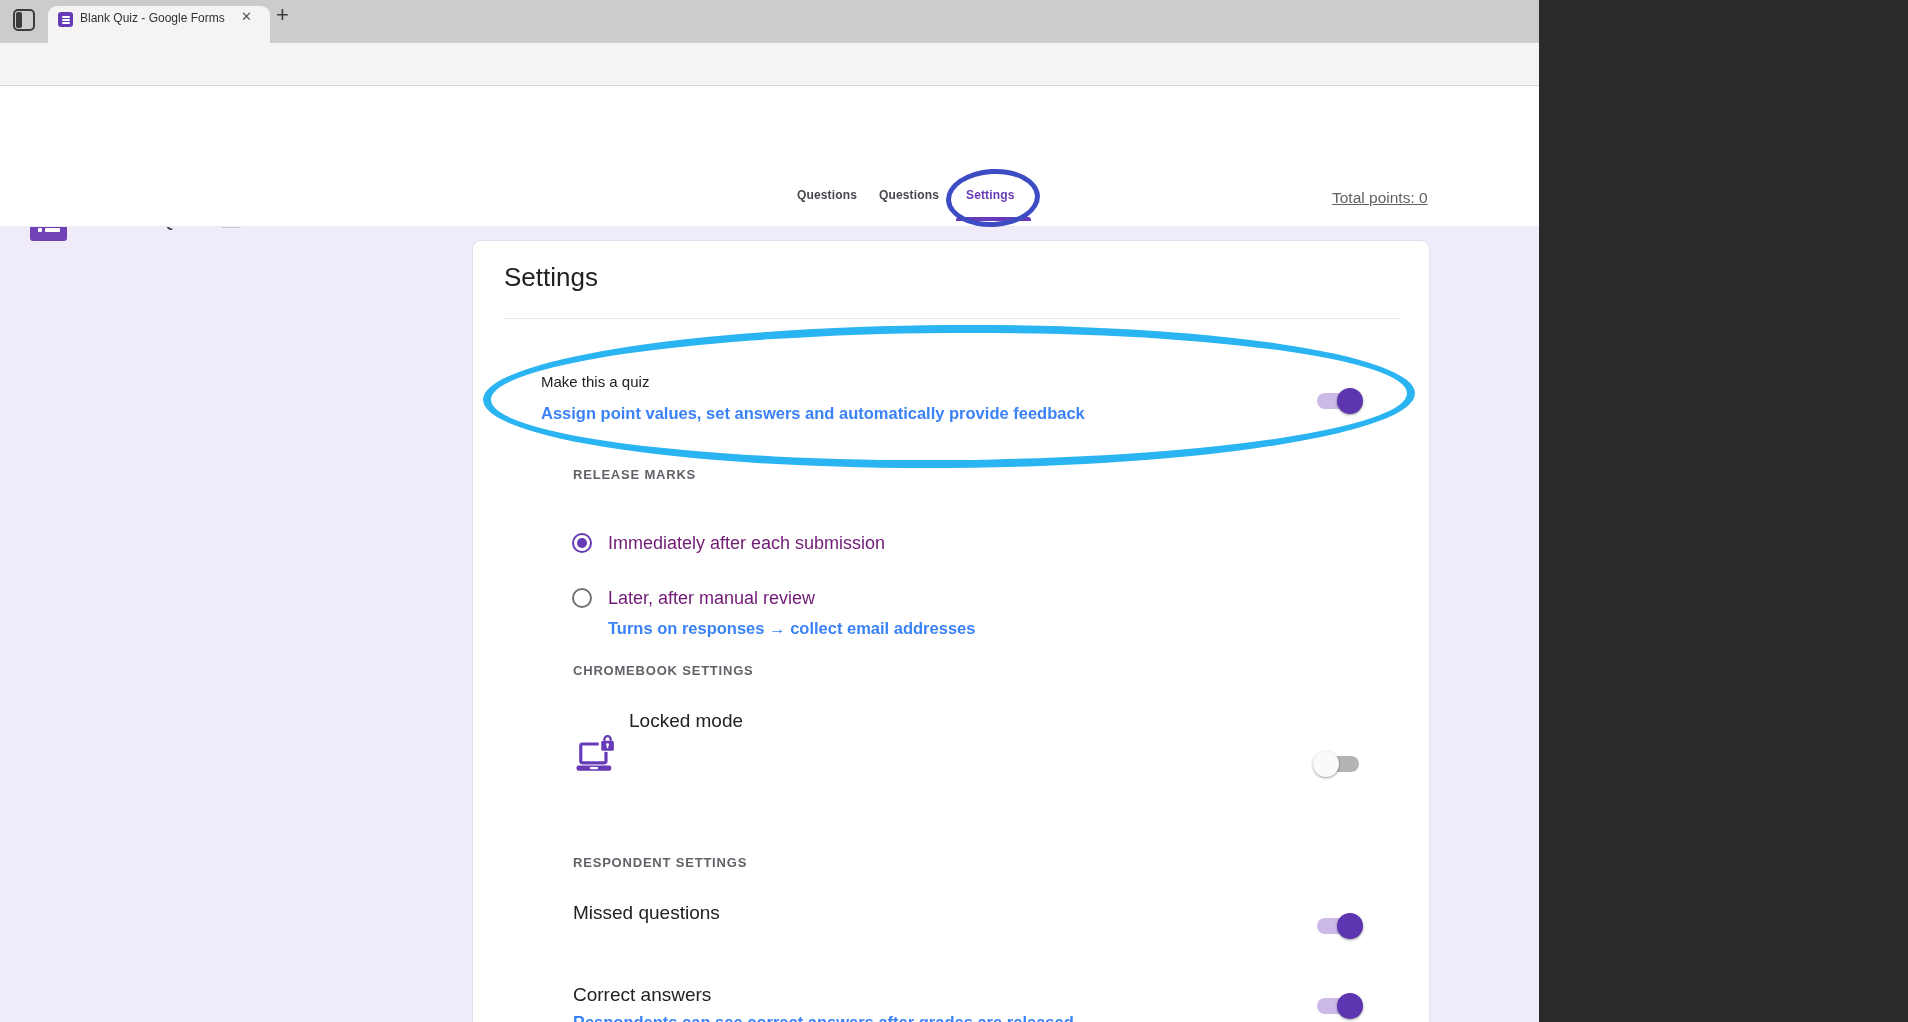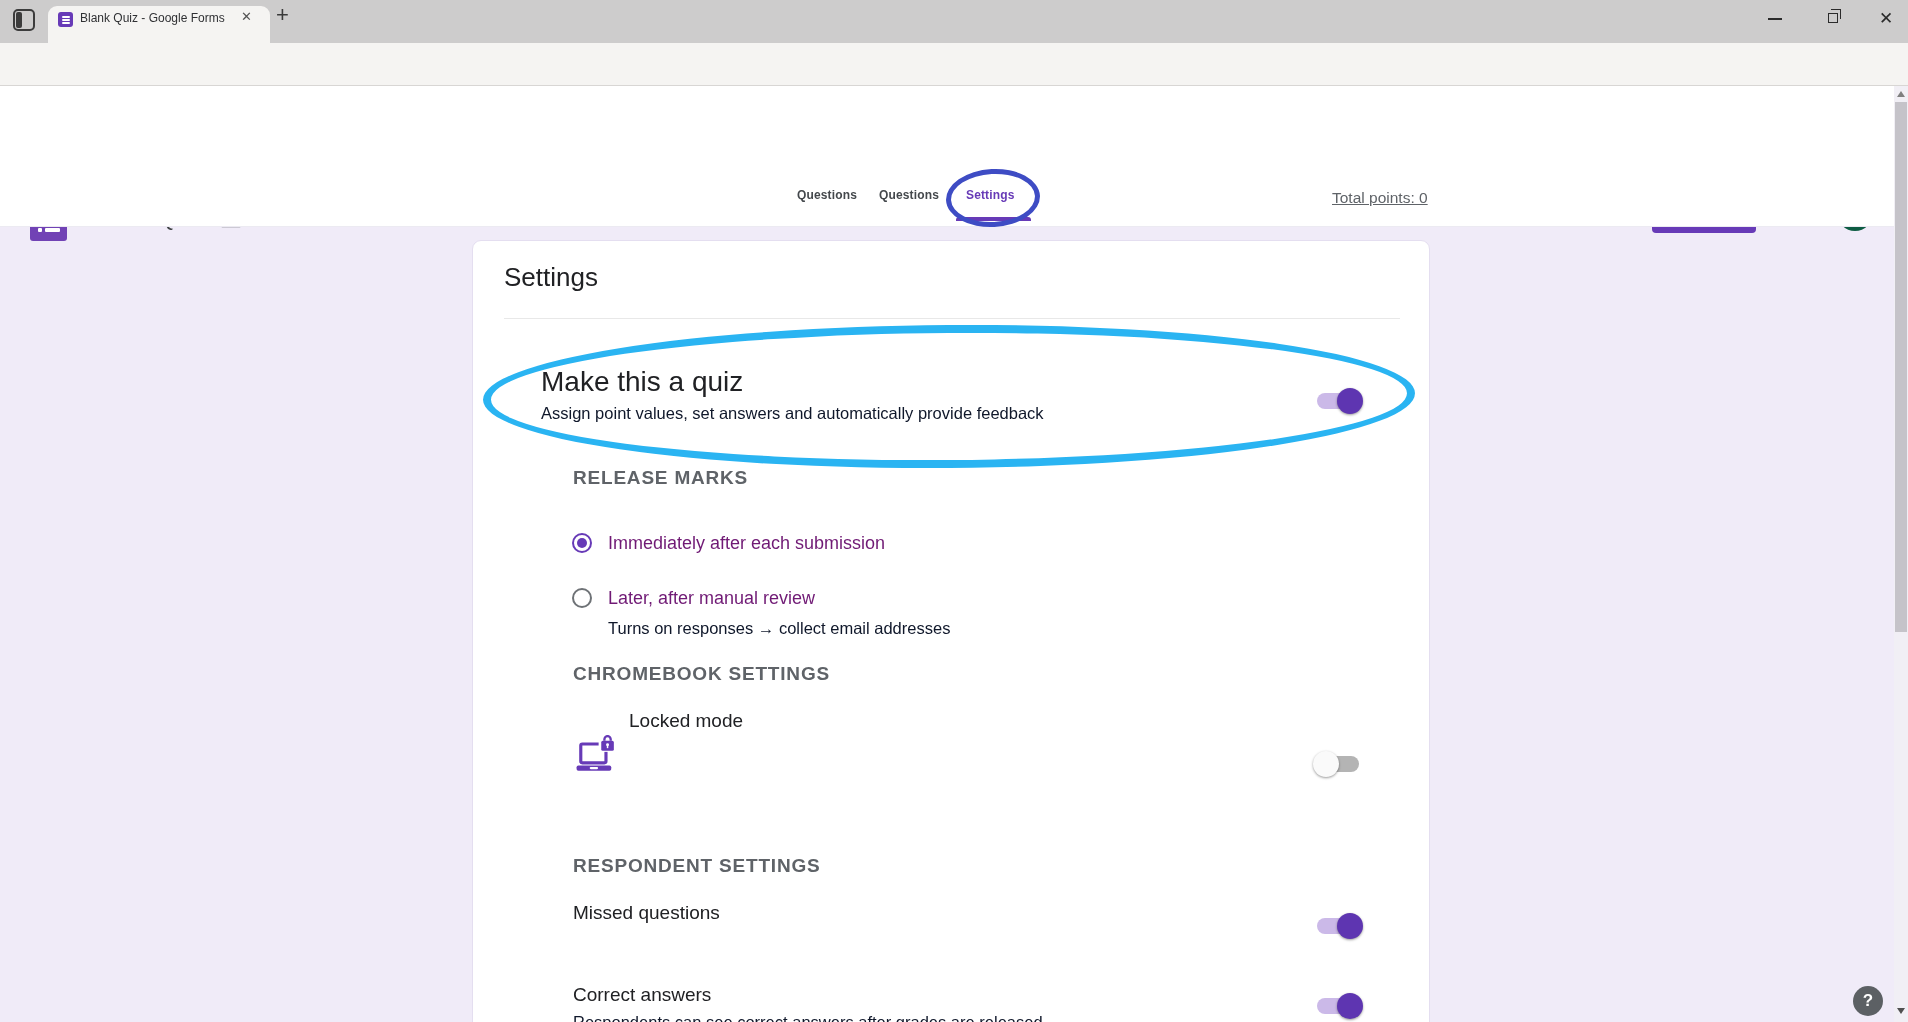--- a/index.html
+++ b/index.html
@@ -1,17 +1,17 @@
 <!DOCTYPE html>
 <html><head>
 <meta charset="utf-8">
 <style>
   html,body{margin:0;padding:0;background:#2a2a2a;}
   *{box-sizing:border-box;}
-  .screen{position:relative;width:1908px;height:1022px;overflow:hidden;background:#f0ebf8;
+  .screen{position:relative;width:1539px;height:1022px;overflow:hidden;background:#f0ebf8;
           font-family:"Liberation Sans",sans-serif;color:#202124;}
 
   
   .tabstrip{position:absolute;left:0;top:0;width:1908px;height:43px;background:#cdcccc;}
   .ws-icon{position:absolute;left:13px;top:9px;width:22px;height:22px;border:2px solid #3c3c3c;border-radius:5px;}
   .ws-icon i{position:absolute;left:1px;top:1px;width:6px;height:16px;background:#3c3c3c;border-radius:2px;}
   .btab{position:absolute;left:48px;top:6px;width:222px;height:37px;background:#f5f4f2;border-radius:9px 9px 0 0;}
   .favicon{position:absolute;left:10px;top:6px;width:15px;height:15px;background:#673ab7;border-radius:3px;}
   .favicon i{position:absolute;left:3.5px;width:8px;height:2px;background:#fff;border-radius:1px;}
   .favicon i:nth-child(1){top:3.5px}.favicon i:nth-child(2){top:6.8px}.favicon i:nth-child(3){top:10px}
@@ -56,23 +56,23 @@
   .navtab{position:absolute;top:18px;font-size:12px;font-weight:bold;color:#44484c;letter-spacing:.15px;}
   .navtab.active{color:#673ab7;}
   .nav-underline{position:absolute;left:956px;top:47px;width:75px;height:4px;background:#673ab7;border-radius:3px 3px 0 0;}
   .totalpoints{position:absolute;left:1332px;top:19px;font-size:15.5px;color:#5f6368;font-weight:normal;}
 
   
   .card{position:absolute;left:472px;top:240px;width:958px;height:800px;background:#fff;border:1px solid #e4def0;border-radius:9px 9px 0 0;}
   .card-heading{position:absolute;left:31px;top:20px;font-size:26px;line-height:32px;color:#202124;font-weight:normal;margin:0;}
   .card-divider{position:absolute;left:31px;top:77px;width:896px;height:1px;background:#e8e8e8;}
   .row-title{position:absolute;font-size:19px;line-height:24px;color:#202124;}
-  .row-cap{position:absolute;font-size:16.5px;line-height:21px;color:#0f172a;white-space:nowrap;}
-  .sec-label{position:absolute;font-size:19px;font-weight:bold;letter-spacing:.8px;color:#5f6368;}
-  .quiz-title{position:absolute;left:68px;top:128px;font-size:28px;line-height:26px;color:#202124;}
+  .row-cap{position:absolute;font-size:16.5px;line-height:21px;color:#3b82f6;white-space:nowrap;font-weight:bold;}
+  .sec-label{position:absolute;font-size:13px;font-weight:bold;letter-spacing:.8px;color:#5f6368;}
+  .quiz-title{position:absolute;left:68px;top:128px;font-size:15px;line-height:26px;color:#202124;}
   .quiz-cap{left:68px;top:162px;}
 
   .toggle{position:absolute;width:46px;height:18px;}
   .toggle .track{position:absolute;left:2px;top:1px;width:42px;height:16px;border-radius:8px;}
   .toggle .thumb{position:absolute;top:-4px;width:26px;height:26px;border-radius:50%;box-shadow:0 1px 2.5px rgba(0,0,0,.4);}
   .toggle.on .track{background:#cbb9e8;}
   .toggle.on .thumb{right:-2px;background:#5e35b1;}
   .toggle.off .track{background:#b4b4b4;}
   .toggle.off .thumb{left:-2px;background:#fafafa;}
 

